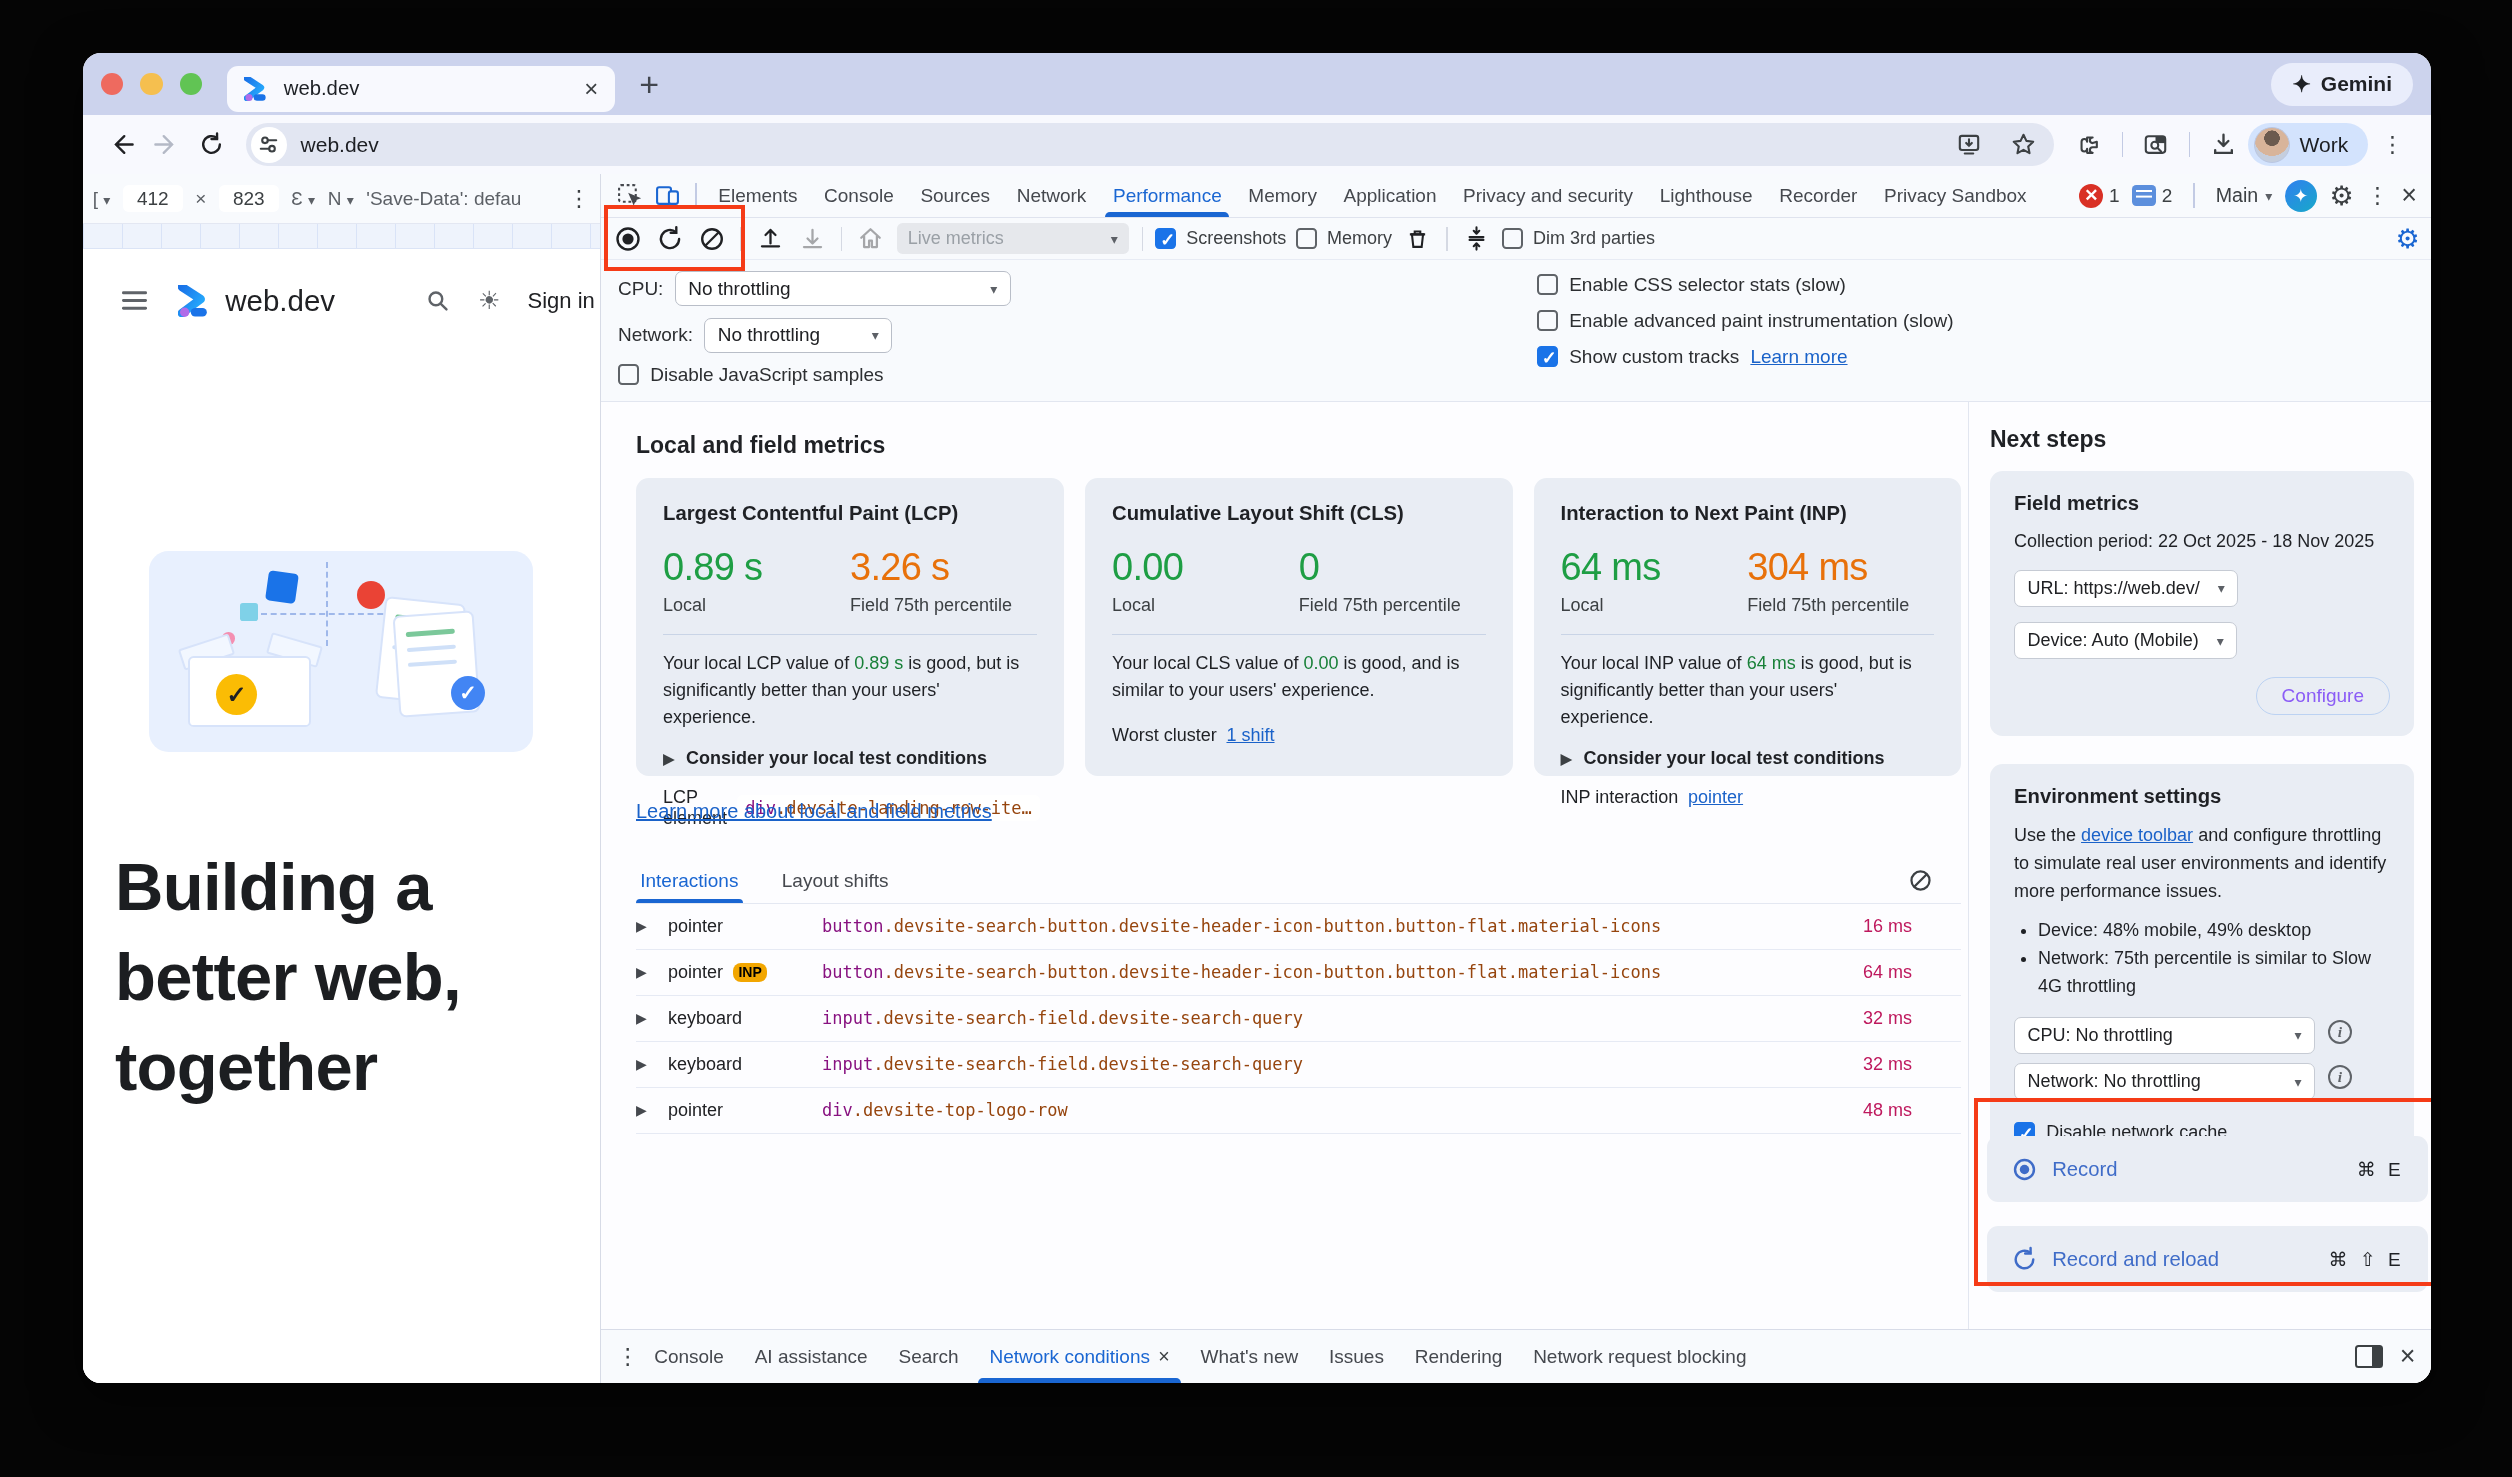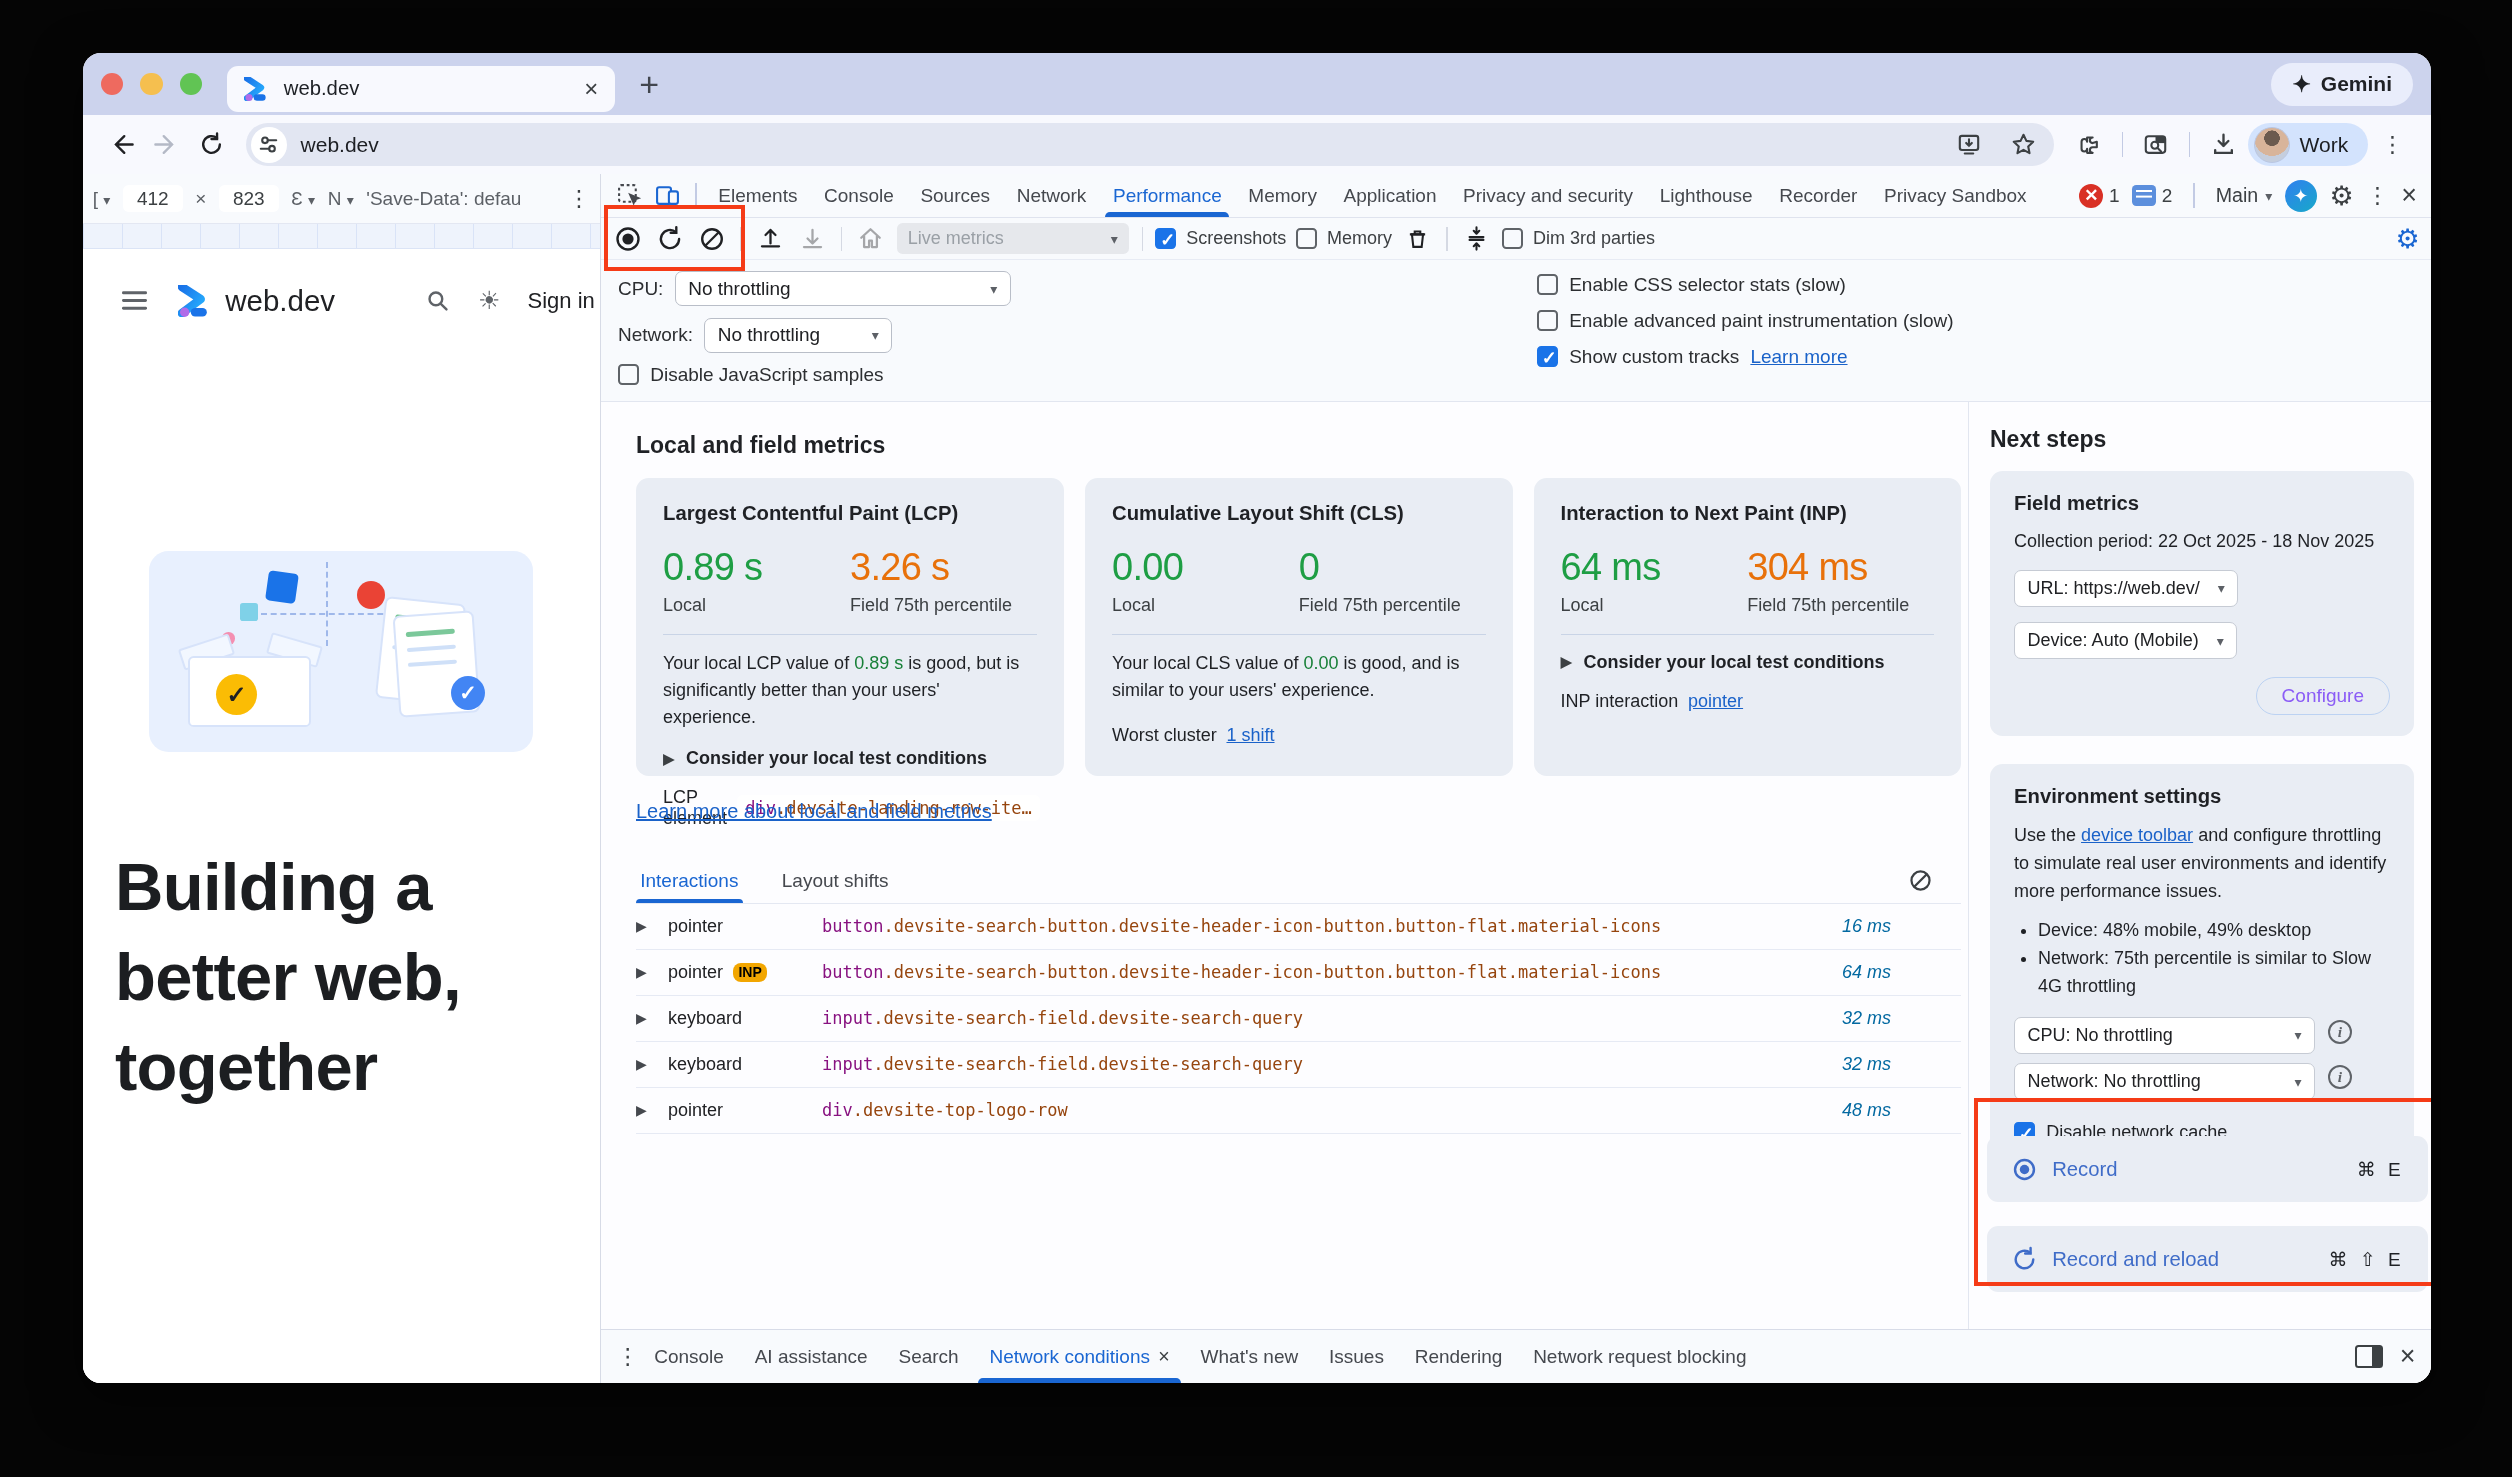--- a/index.html
+++ b/index.html
@@ -133,21 +133,21 @@
   .itabs{display:flex;align-items:center;margin-top:35px;font-size:19px;color:#45484e;border-bottom:0.7px solid #e4e8f2;padding-right:28px;}
   .itab{padding:11.2px 4.2px;margin-right:35px;position:relative;}
   .itab.active{color:#1a66d2;}
   .itab.active::after{content:"";position:absolute;left:0;right:0;bottom:-0.7px;height:4.9px;background:#1a66d2;border-radius:4.9px 4.9px 0 0;}
   .block-ic{margin-left:auto;}
   .irow{display:flex;align-items:center;height:45px;border-bottom:0.7px solid #e6eaf4;font-size:18px;color:#202124;padding-right:28px;}
   .icell-exp{width:32px;font-size:14px;color:#45484e;}
   .icell-type{width:154px;display:flex;align-items:center;gap:9.8px;}
   .inp-badge{background:#f2a600;color:#000000;font-size:14px;font-weight:700;border-radius:8px;padding:1.4px 5.6px;}
   .icell-sel{flex:1;font-family:"DejaVu Sans Mono",monospace;font-size:17px;white-space:nowrap;overflow:hidden;text-overflow:ellipsis;}
-  .icell-dur{width:91px;text-align:left;color:#0369a1;font-style:italic;}
+  .icell-dur{width:91px;text-align:center;color:#be185d;}
   
   .sidebar{width:463px;flex:none;border-left:0.7px solid #e2e6f0;padding:24px 17px 0 21px;box-sizing:border-box;position:relative;}
   .scard{background:#e9edf4;border-radius:12.6px;padding:21px 24px;margin-top:18px;font-size:18px;color:#1f2125;box-sizing:border-box;}
   .scard-title{font-size:20.3px;font-weight:700;}
   .collection{margin-top:14px;line-height:25px;}
   .sel{display:inline-flex;align-items:center;justify-content:space-between;background:#fff;border:0.7px solid #c6cbd4;
        border-radius:7px;padding:7px 12.6px;font-size:18px;color:#202124;gap:18px;margin-top:15.4px;}
   .cfg-row{display:flex;justify-content:flex-end;margin-top:18px;}
   .configure{border:1.4px solid #bcd2f2;color:#8b5cf6;border-radius:701px;padding:7px 25px;font-size:19px;background:transparent;text-align:right;}
   .envp{margin-top:12.6px;line-height:28px;}
@@ -570,20 +570,21 @@
                   <div class="vcol">
                     <div class="num good">64 ms</div>
                     <div class="vlabel">Local</div>
                   </div>
                   <div class="vcol">
                     <div class="num bad">304 ms</div>
                     <div class="vlabel">Field 75th percentile</div>
                   </div>
                 </div>
                 <div class="cdiv"></div>
+                <div class="cdesc"><span>Your local INP value of </span><span class="gv">64 ms</span><span> is good, but is significantly better than your users' experience.</span></div>
                 <div class="expander">
                   <span class="tri">▶</span>
                   <span>Consider your local test conditions</span>
                 </div>
                 <div class="cfoot">
                   <span>INP interaction</span>
                   <a class="link">pointer</a>
                 </div>
               </div>
             </div>

